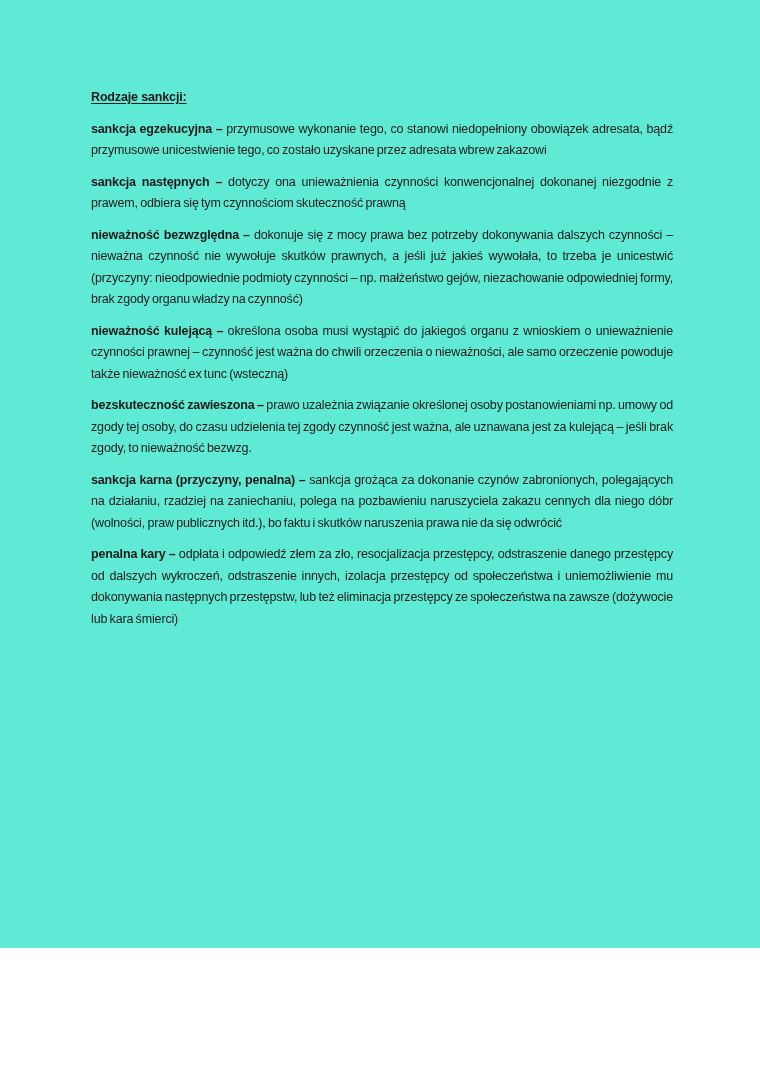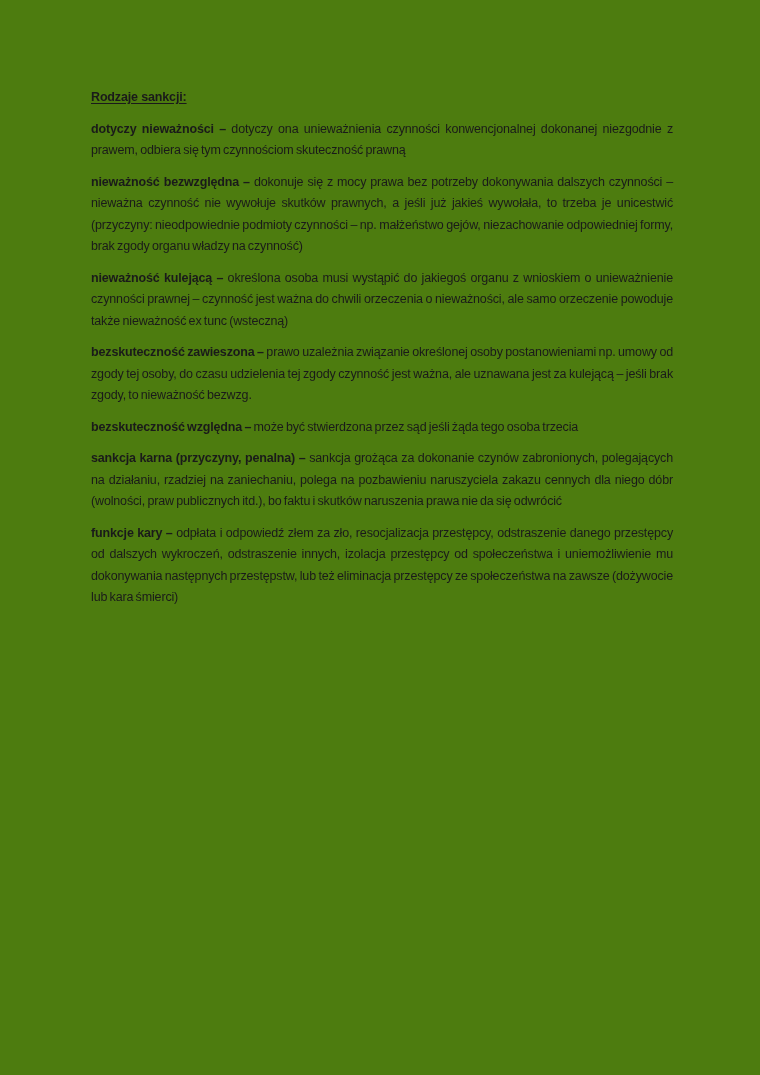--- a/index.html
+++ b/index.html
@@ -10,23 +10,23 @@
   body {
     width: 760px;
     height: 1075px;
     font-family: "Liberation Sans", sans-serif;
     color: #1a1a1a;
     overflow: hidden;
   }
   .page {
     box-sizing: border-box;
     width: 760px;
-    height: 1075px;
+    height: 948px;
     padding: 87px 87px 6px 91px;
-    background: #4d7c0f;
+    background: #5eead4;
   }
   .doc-heading {
     font-size: 12.5px;
     font-weight: 700;
     text-decoration: underline;
     text-underline-offset: 2px;
     letter-spacing: -0.15px;
     line-height: 21.5px;
     margin: 0 0 10px 0;
   }
@@ -42,28 +42,28 @@
     font-weight: 700;
   }
 </style>
 </head>
 <body>
 
 <div class="page">
 
   <h1 class="doc-heading">Rodzaje sankcji:</h1>
 
+  <p class="para"><span class="term">sankcja egzekucyjna –</span><span> przymusowe wykonanie tego, co stanowi niedopełniony obowiązek adresata, bądź przymusowe unicestwienie tego, co zostało uzyskane przez adresata wbrew zakazowi</span></p>
 
-  <p class="para"><span class="term">dotyczy nieważności –</span><span> dotyczy ona unieważnienia czynności konwencjonalnej dokonanej niezgodnie z prawem, odbiera się tym czynnościom skuteczność prawną</span></p>
+  <p class="para"><span class="term">sankcja następnych –</span><span> dotyczy ona unieważnienia czynności konwencjonalnej dokonanej niezgodnie z prawem, odbiera się tym czynnościom skuteczność prawną</span></p>
 
   <p class="para"><span class="term">nieważność bezwzględna –</span><span> dokonuje się z mocy prawa bez potrzeby dokonywania dalszych czynności – nieważna czynność nie wywołuje skutków prawnych, a jeśli już jakieś wywołała, to trzeba je unicestwić (przyczyny: nieodpowiednie podmioty czynności – np. małżeństwo gejów, niezachowanie odpowiedniej formy, brak zgody organu władzy na czynność)</span></p>
 
   <p class="para"><span class="term">nieważność kulejącą –</span><span> określona osoba musi wystąpić do jakiegoś organu z wnioskiem o unieważnienie czynności prawnej – czynność jest ważna do chwili orzeczenia o nieważności, ale samo orzeczenie powoduje także nieważność ex tunc (wsteczną)</span></p>
 
   <p class="para"><span class="term">bezskuteczność zawieszona –</span><span> prawo uzależnia związanie określonej osoby postanowieniami np. umowy od zgody tej osoby, do czasu udzielenia tej zgody czynność jest ważna, ale uznawana jest za kulejącą – jeśli brak zgody, to nieważność bezwzg.</span></p>
 
-  <p class="para"><span class="term">bezskuteczność względna –</span><span> może być stwierdzona przez sąd jeśli żąda tego osoba trzecia</span></p>
 
   <p class="para"><span class="term">sankcja karna (przyczyny, penalna) –</span><span> sankcja grożąca za dokonanie czynów zabronionych, polegających na działaniu, rzadziej na zaniechaniu, polega na pozbawieniu naruszyciela zakazu cennych dla niego dóbr (wolności, praw publicznych itd.), bo faktu i skutków naruszenia prawa nie da się odwrócić</span></p>
 
-  <p class="para"><span class="term">funkcje kary –</span><span> odpłata i odpowiedź złem za zło, resocjalizacja przestępcy, odstraszenie danego przestępcy od dalszych wykroczeń, odstraszenie innych, izolacja przestępcy od społeczeństwa i uniemożliwienie mu dokonywania następnych przestępstw, lub też eliminacja przestępcy ze społeczeństwa na zawsze (dożywocie lub kara śmierci)</span></p>
+  <p class="para"><span class="term">penalna kary –</span><span> odpłata i odpowiedź złem za zło, resocjalizacja przestępcy, odstraszenie danego przestępcy od dalszych wykroczeń, odstraszenie innych, izolacja przestępcy od społeczeństwa i uniemożliwienie mu dokonywania następnych przestępstw, lub też eliminacja przestępcy ze społeczeństwa na zawsze (dożywocie lub kara śmierci)</span></p>
 
 </div>
 
 </body></html>

